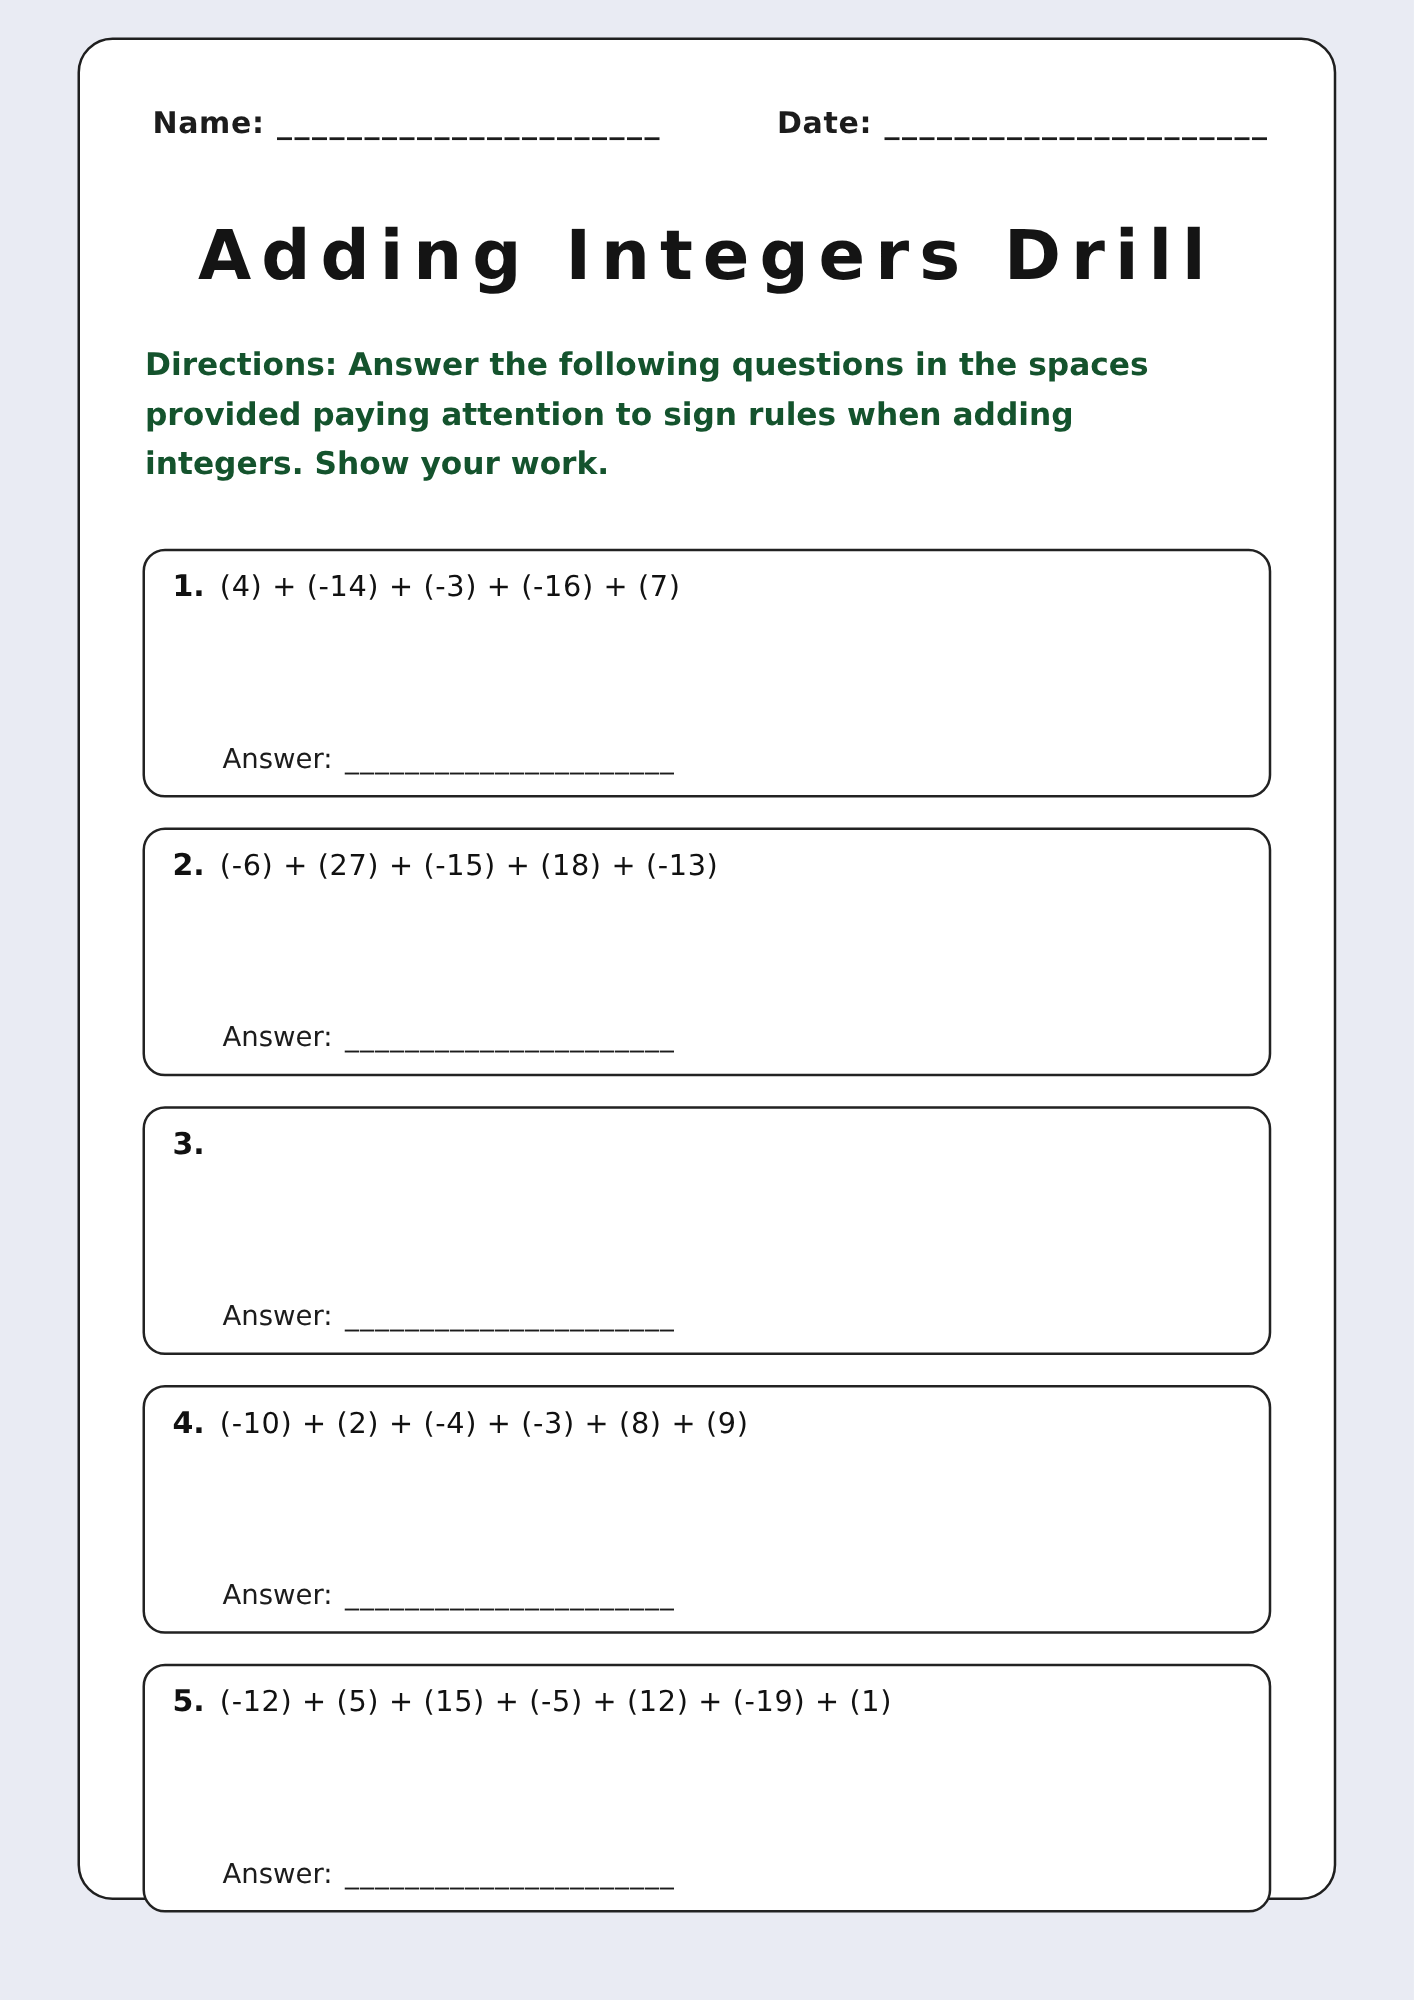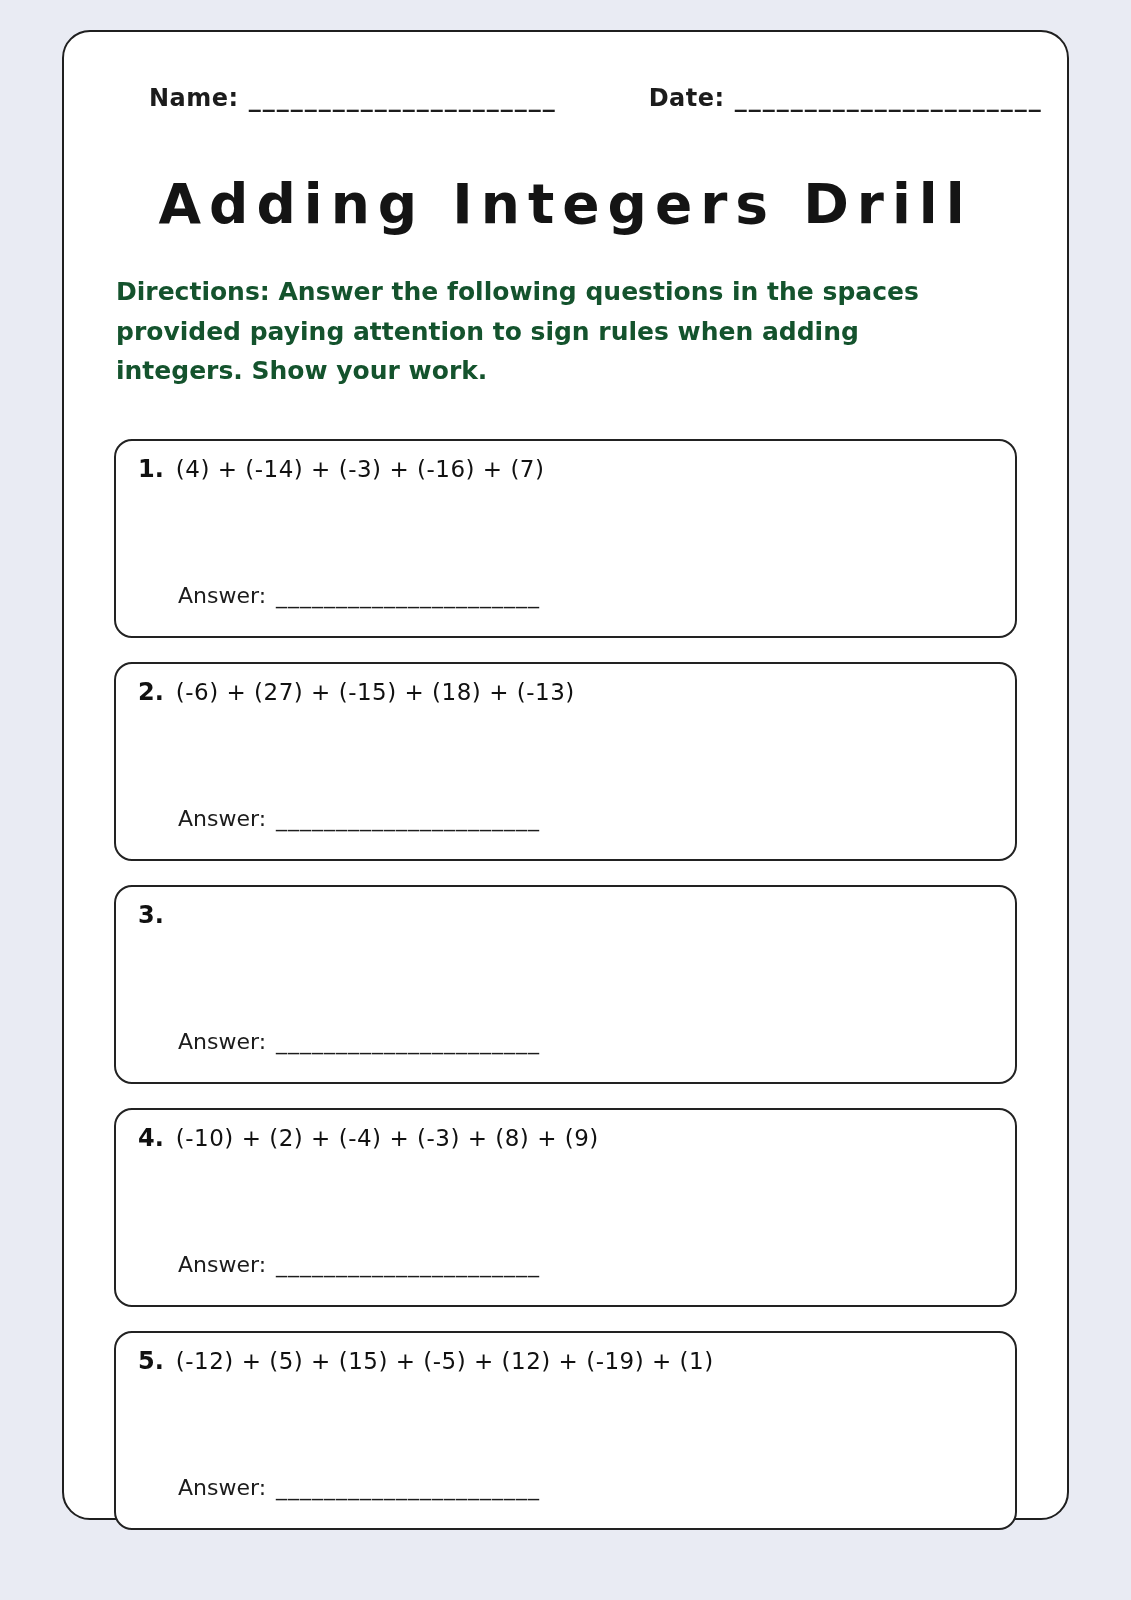--- a/index.html
+++ b/index.html
@@ -24,21 +24,20 @@
     padding: 52px 50px 30px 50px;
   }
 
   
   .header-row {
     display: flex;
     align-items: flex-start;
     padding: 0 8px;
     font-size: 24px;
     color: #1c1c1c;
-    margin-left: 27px;
   }
   .field-label { font-weight: bold; letter-spacing: 0.5px; }
   .blank-line {
     font-weight: bold;
     letter-spacing: 2px;
     margin-left: 10px;
     white-space: nowrap;
     color: #1c1c1c;
   }
   .header-spacer { width: 92px; flex: 0 0 auto; }
@@ -90,21 +89,21 @@
     margin-right: 12px;
   }
   .q-expression {
     font-size: 23px;
     color: #111111;
     letter-spacing: 0.5px;
   }
   .answer-row {
     position: absolute;
     left: 62px;
-    bottom: 28px;
+    bottom: 16px;
     display: flex;
     align-items: flex-start;
     font-size: 22px;
     color: #1c1c1c;
   }
   .answer-row .blank-line { font-weight: normal; letter-spacing: 1px; }
 </style>
 </head>
 <body style="background: rgb(233, 235, 243);">
 

